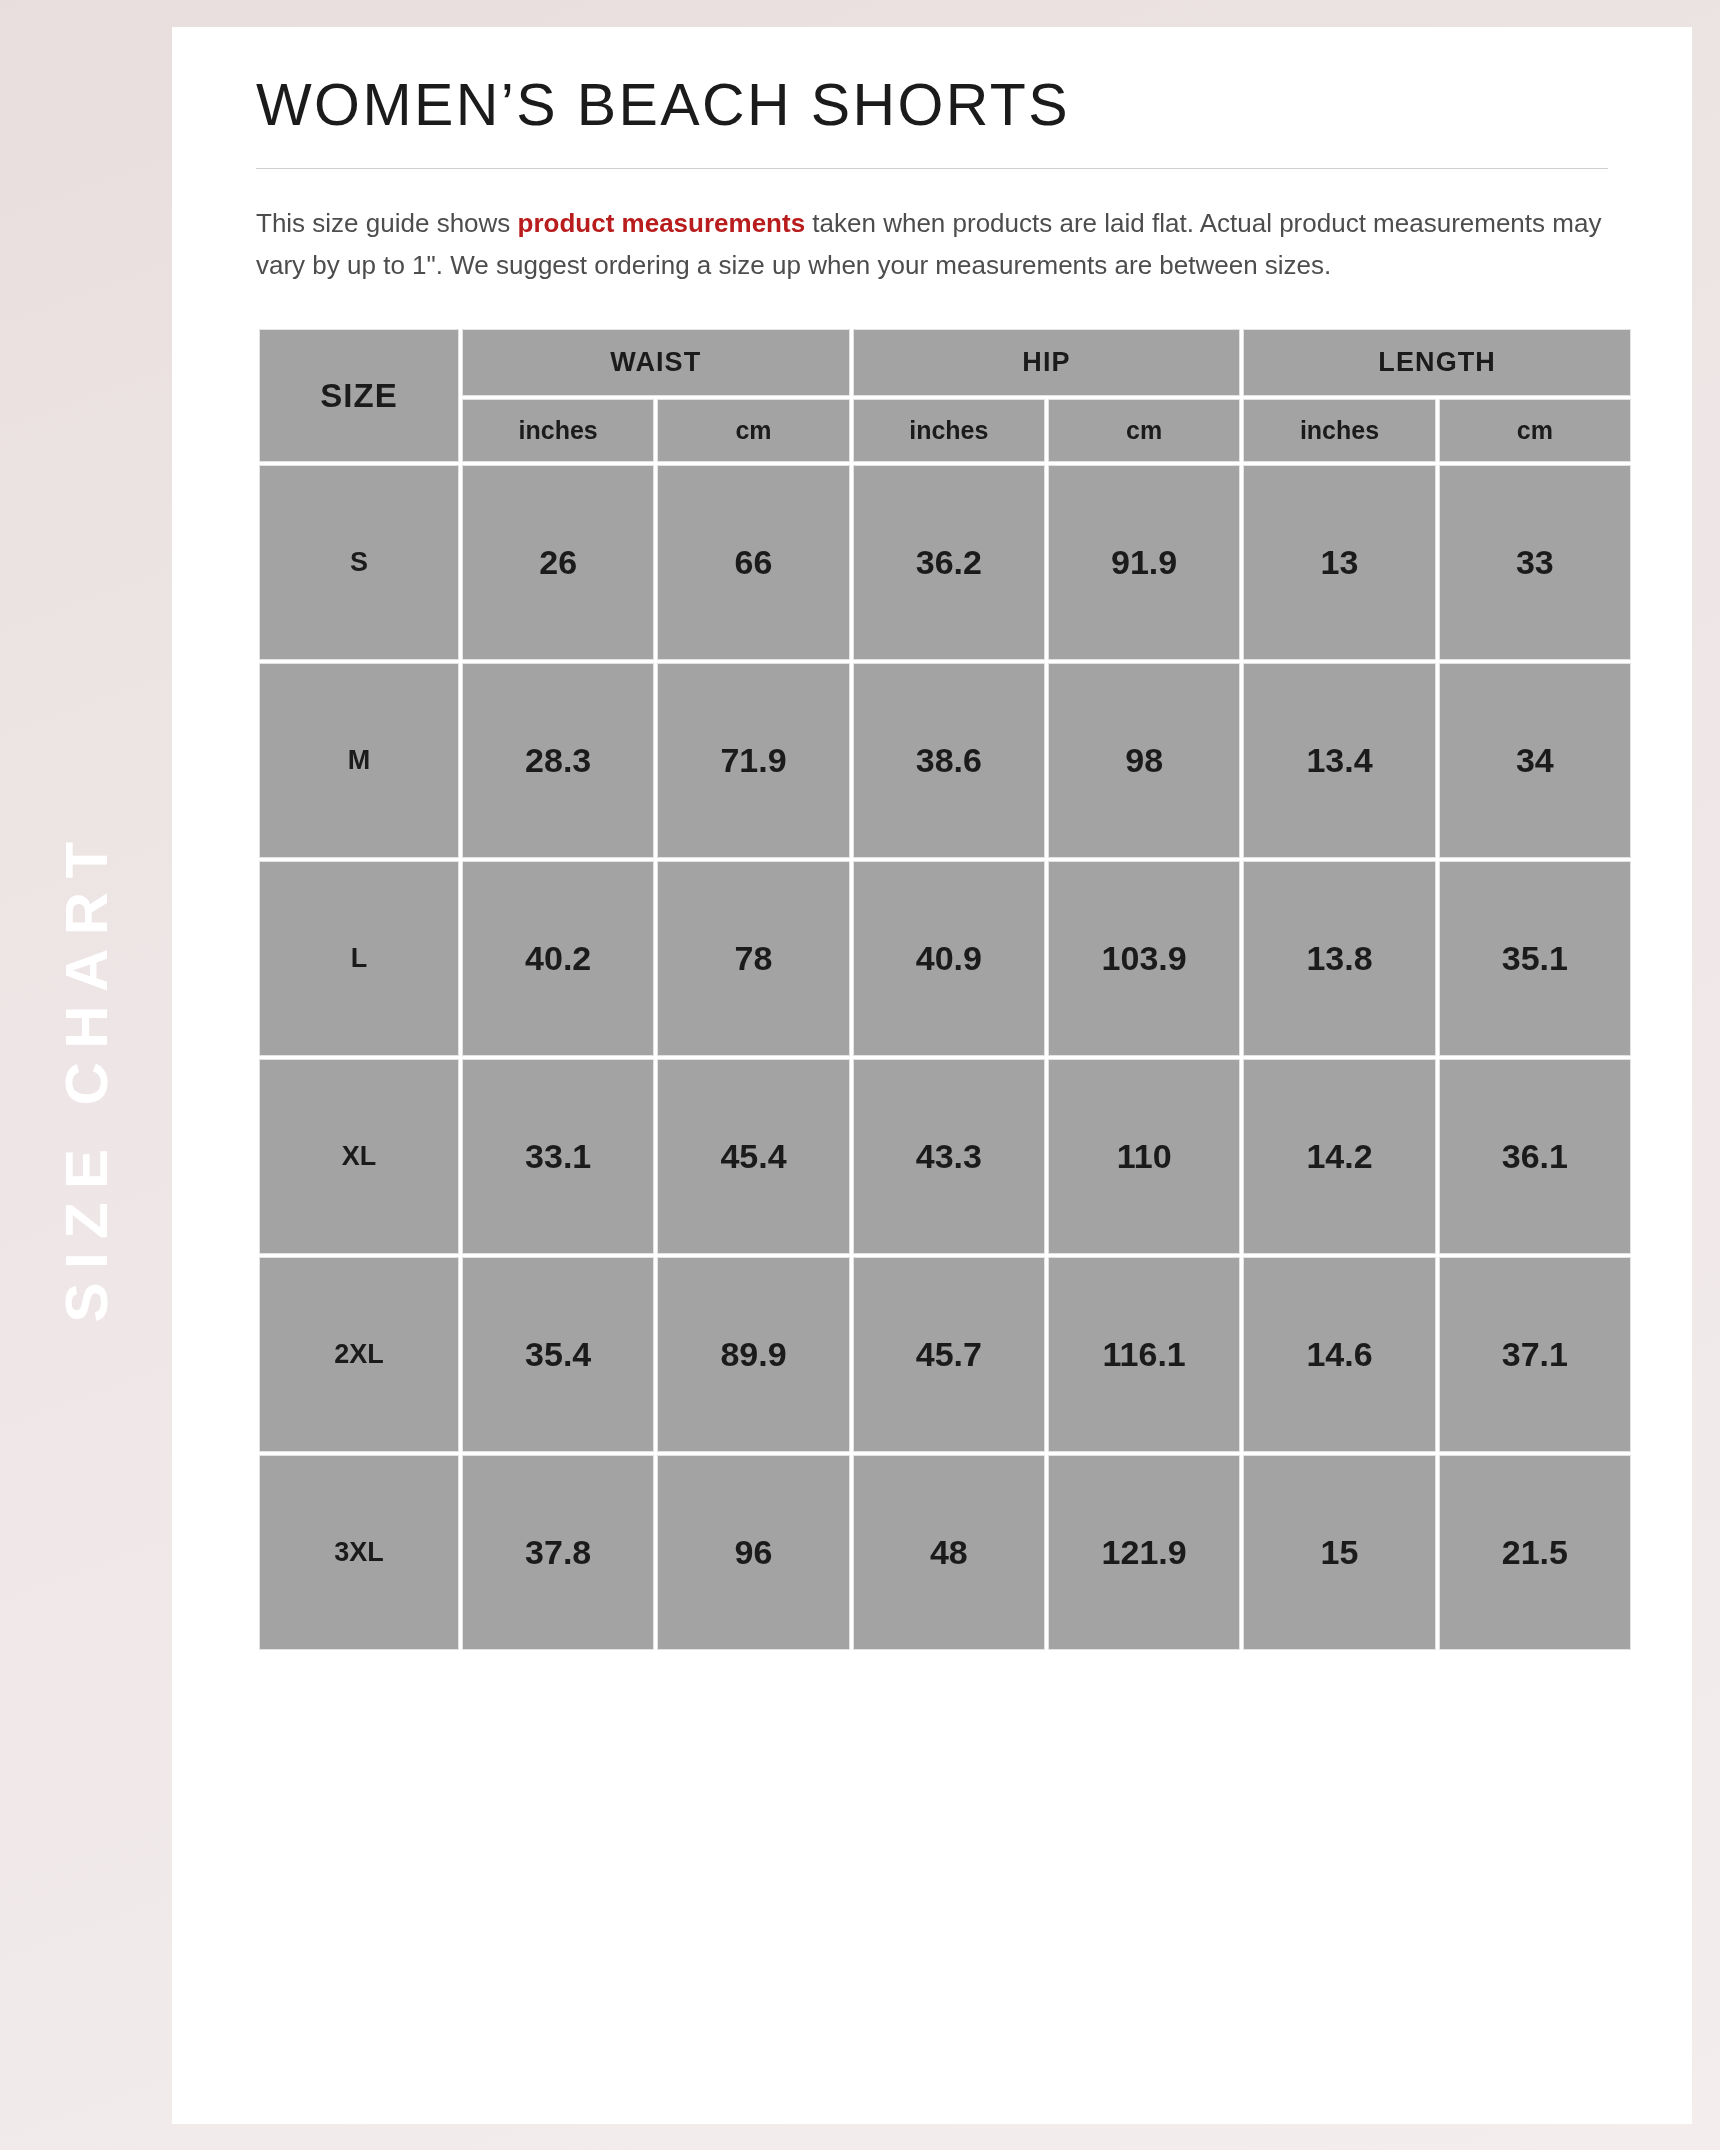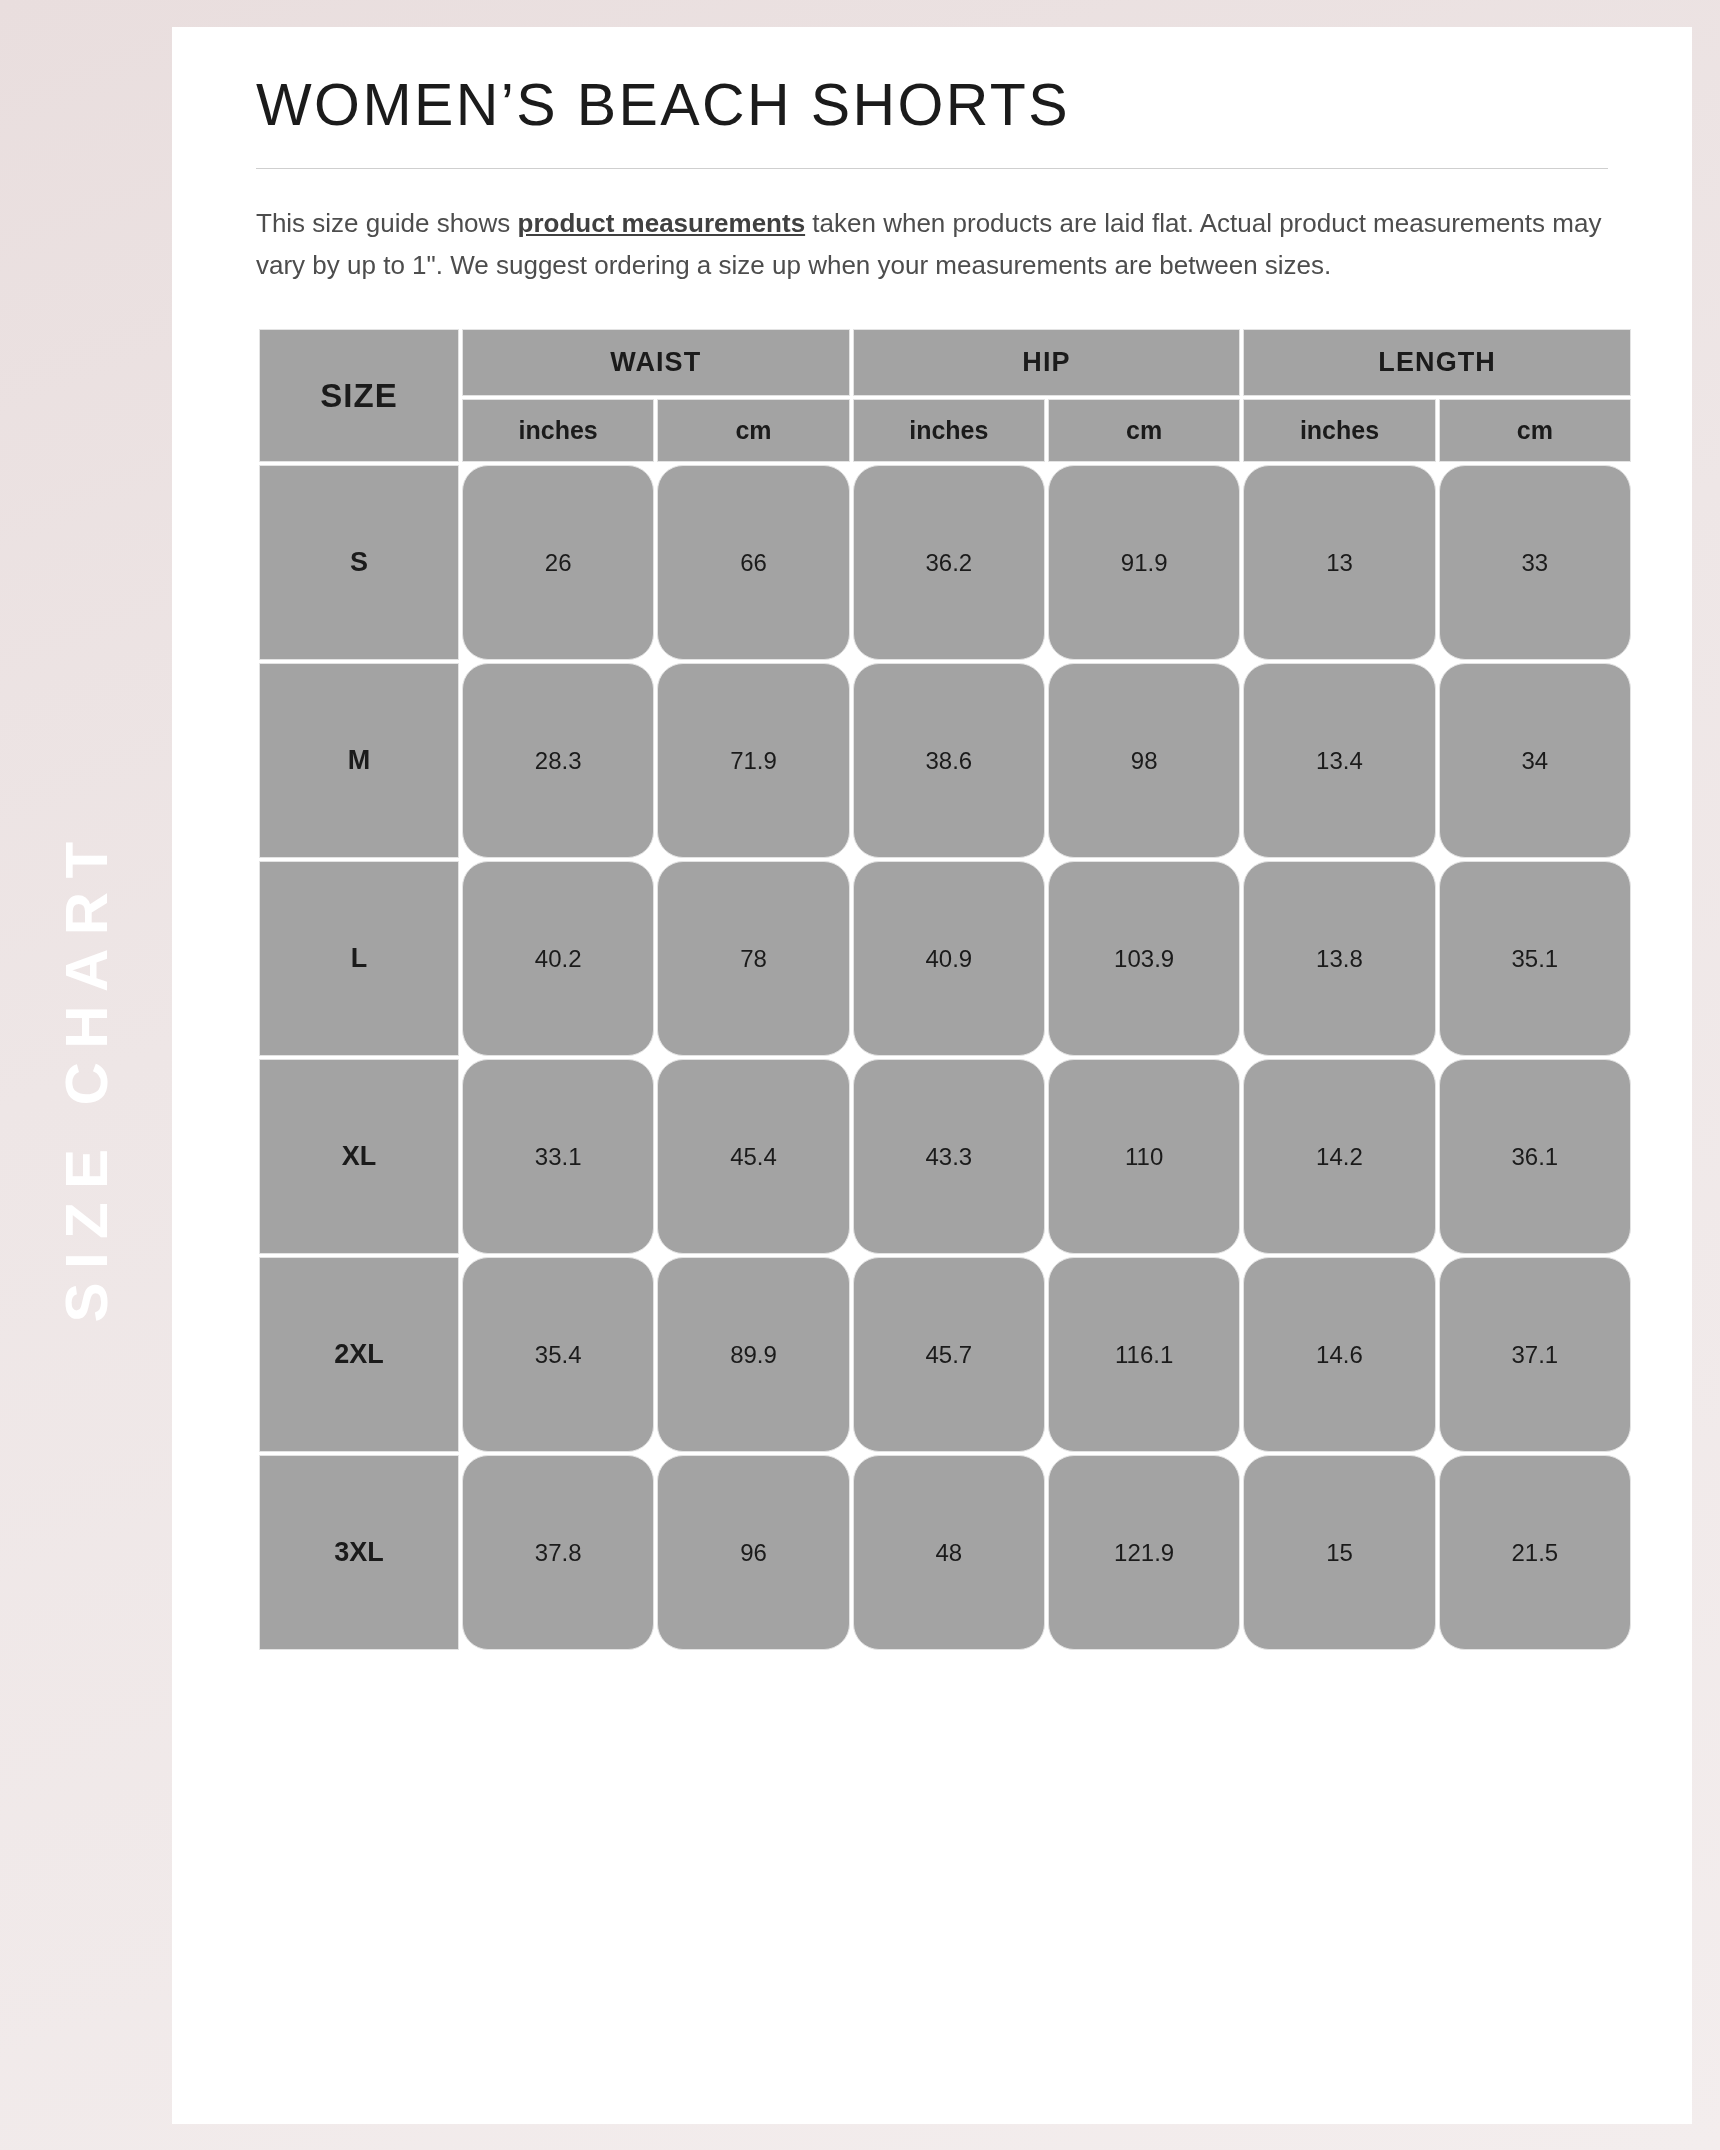--- a/index.html
+++ b/index.html
@@ -64,23 +64,22 @@
     width: 100%;
   }
   .intro {
     margin-top: 32.5px;
     font-size: 26px;
     line-height: 1.62;
     color: #4d4d4d;
     max-width: 1376px;
   }
   .intro b {
-    color: #404040;
-    font-weight: 700;
-    text-decoration: underline;
+    color: #b91c1c;
+    font-weight: 700;
   }
   table.sizes {
     margin-top: 40px;
     border-collapse: separate;
     border-spacing: 3.8px;
     width: 1378px;
     table-layout: fixed;
   }
   table.sizes th, table.sizes td {
     border: 1.9px solid #e3e3e3;
@@ -106,24 +105,23 @@
     font-weight: 700;
     height: 59px;
   }
   td.size-cell {
     background: #e4e4e4;
     font-size: 27px;
     font-weight: 700;
     border-color: #e4e4e4;
   }
   td.val {
-    font-size: 24px;
-    font-weight: 400;
+    font-size: 34px;
+    font-weight: 700;
     height: 191px;
-    border-radius: 26px;
   }
 </style>
 </head>
 <body>
 
 <div class="page">
 
   <div class="side-label">
     <div class="side-label-text">SIZE CHART</div>
   </div>

